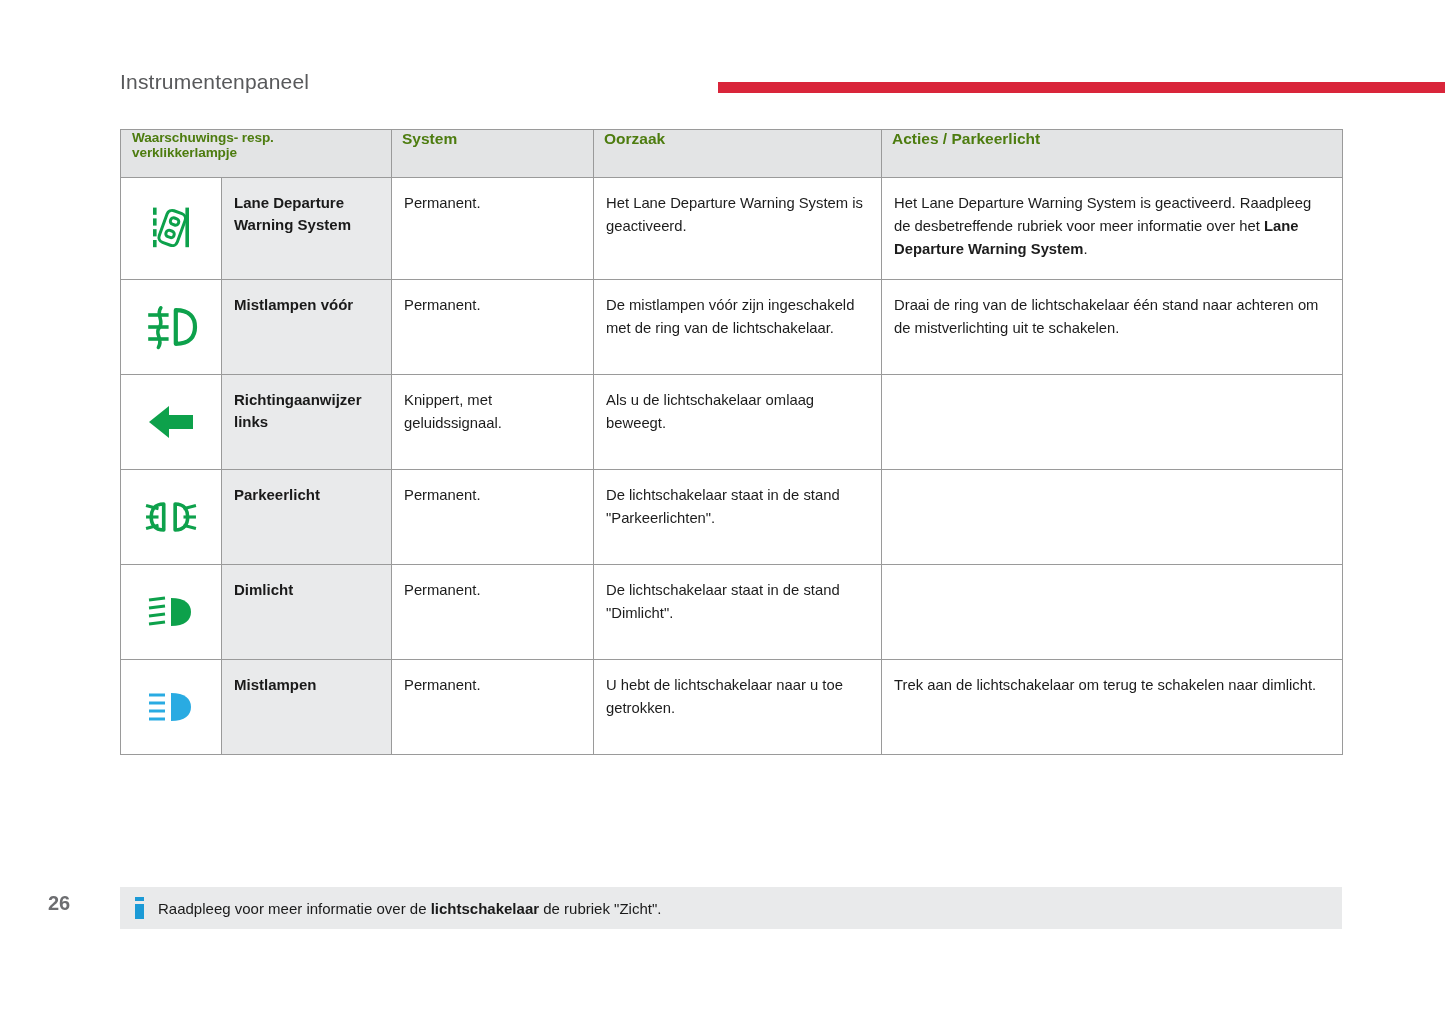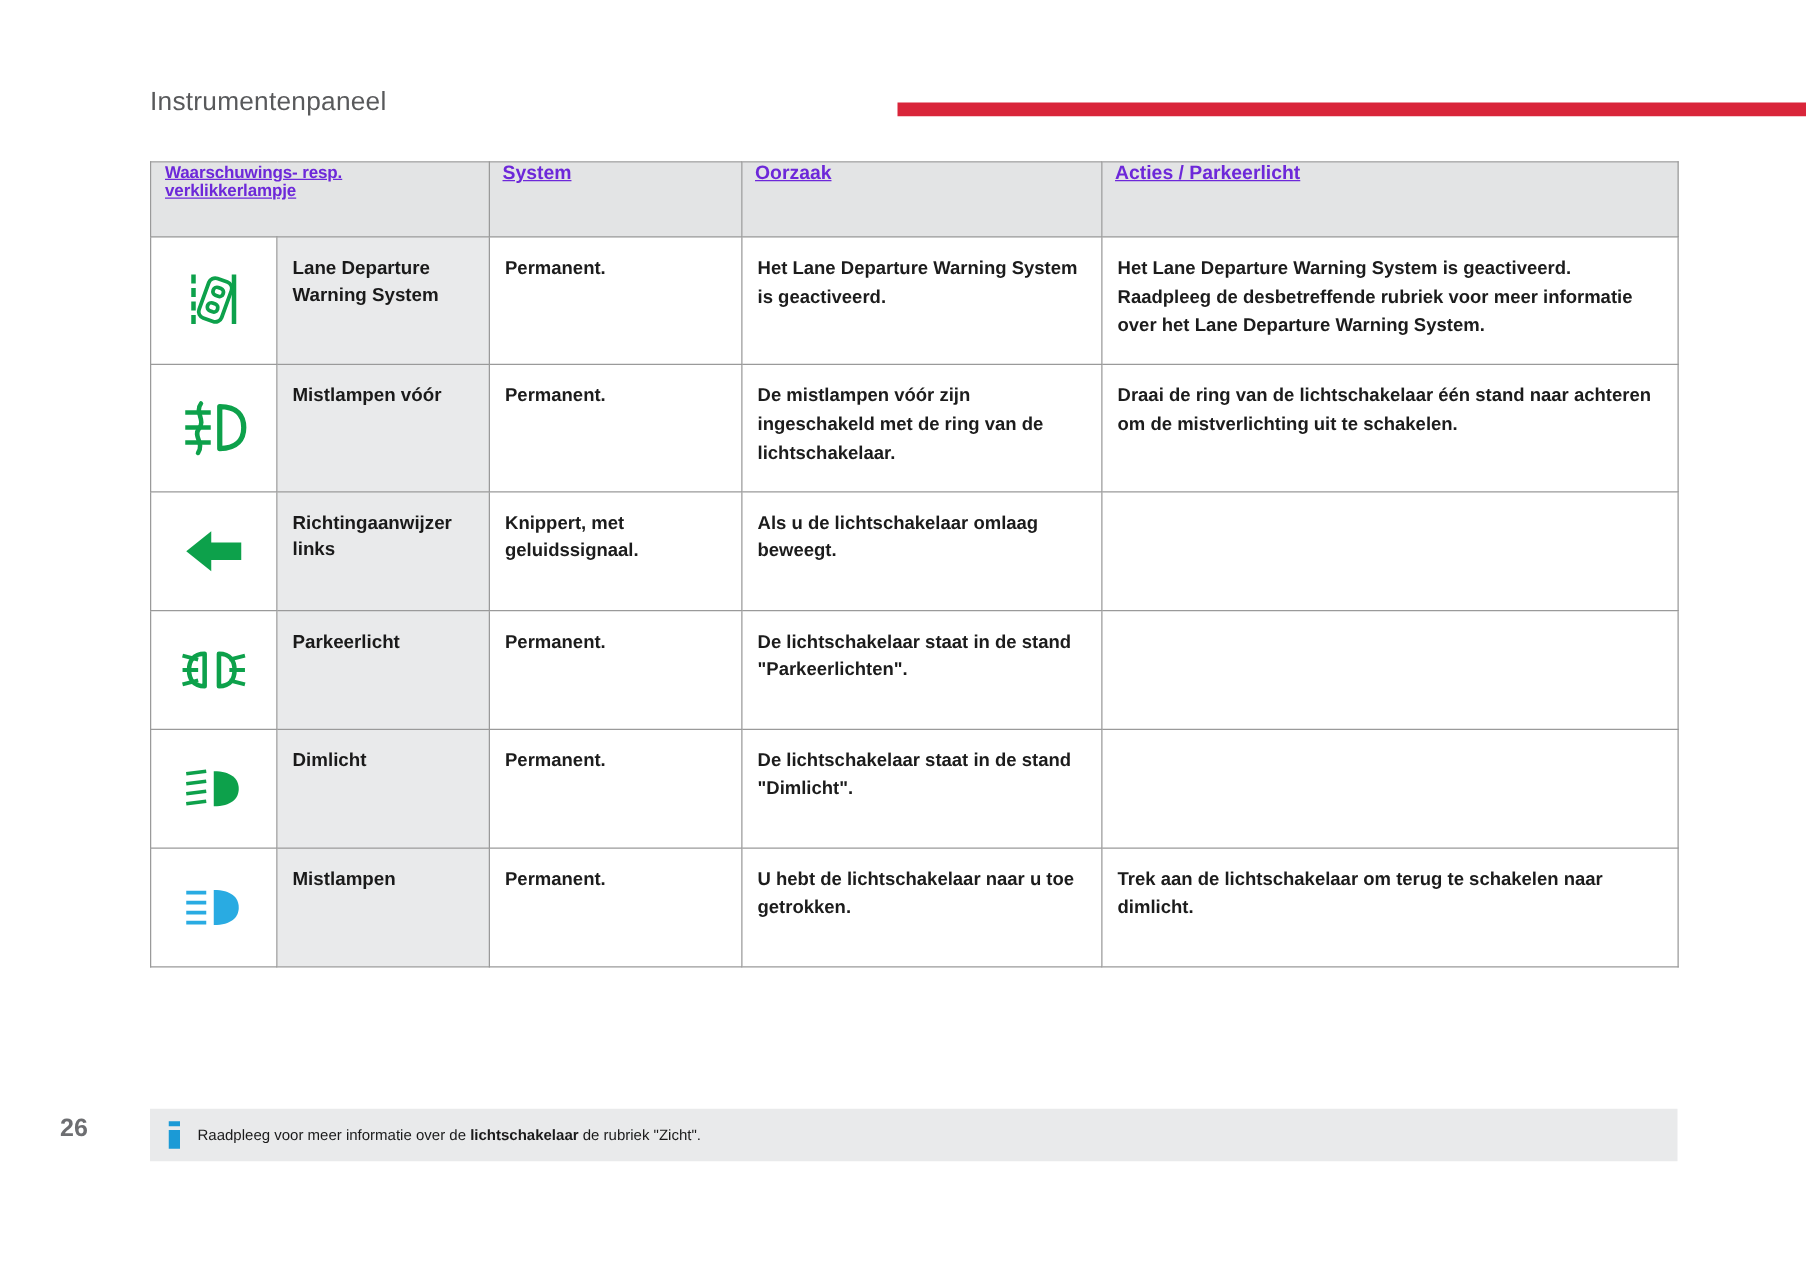--- a/index.html
+++ b/index.html
@@ -32,32 +32,31 @@
   }
   .tbl td, .tbl th { border: 1px solid #9a9a9a; vertical-align: top; }
   .col-sym   { width: 101px; }
   .col-name  { width: 170px; }
   .col-stat  { width: 202px; }
   .col-cause { width: 288px; }
   .col-act   { width: 461px; }
 
   thead th {
     background: #e3e4e5;
-    height: 60px;
+    height: 48px;
     text-align: left;
     vertical-align: middle;
     font-size: 15.5px;
     font-weight: bold;
-    color: #6d28d9;
+    color: #4d7c0f;
     padding: 0 10px;
-    text-decoration: underline;
   }
   thead th.h-sym { font-size: 13.6px; padding-left: 11px; letter-spacing: -.1px; }
 
-  tbody td { padding: 14px 12px 18px 12px; font-size: 14.8px; line-height: 1.55; color:#1c1c1c;font-weight:bold; }
+  tbody td { padding: 14px 12px 18px 12px; font-size: 14.8px; line-height: 1.55; color:#1c1c1c; }
   td.c-sym {
     background:#ffffff; padding: 0;
     text-align:center; vertical-align: middle;
   }
   td.c-name {
     background:#e9eaeb; font-weight: bold; font-size: 15px; color:#1a1a1a;
     line-height:1.45; padding: 14px 10px 18px 12px;
   }
   td.c-stat, td.c-cause, td.c-act { background:#ffffff; }
   .rowtall { height: 95px; }
@@ -70,21 +69,21 @@
     width: 1222px; height: 42px;
     background: #e9eaeb;
     display: flex; align-items: center;
   }
   .note-icon {
     width: 9px; height: 22px; margin-left: 15px; margin-right: 14px;
     position: relative; flex: 0 0 auto;
   }
   .note-icon .dot { position:absolute; left:0; top:0; width:9px; height:4px; background:#1b9ad6; }
   .note-icon .bar { position:absolute; left:0; top:7px; width:9px; height:15px; background:#1b9ad6; }
-  .note-text { font-size: 12px; color:#1a1a1a; }
+  .note-text { font-size: 15px; color:#1a1a1a; }
   .note-text b { font-weight: bold; }
 
   
   .pageno {
     position:absolute; left: 48px; top: 892px;
     font-size: 20px; font-weight: bold; color:#6d6e71;
   }
 </style>
 </head>
 <body>

